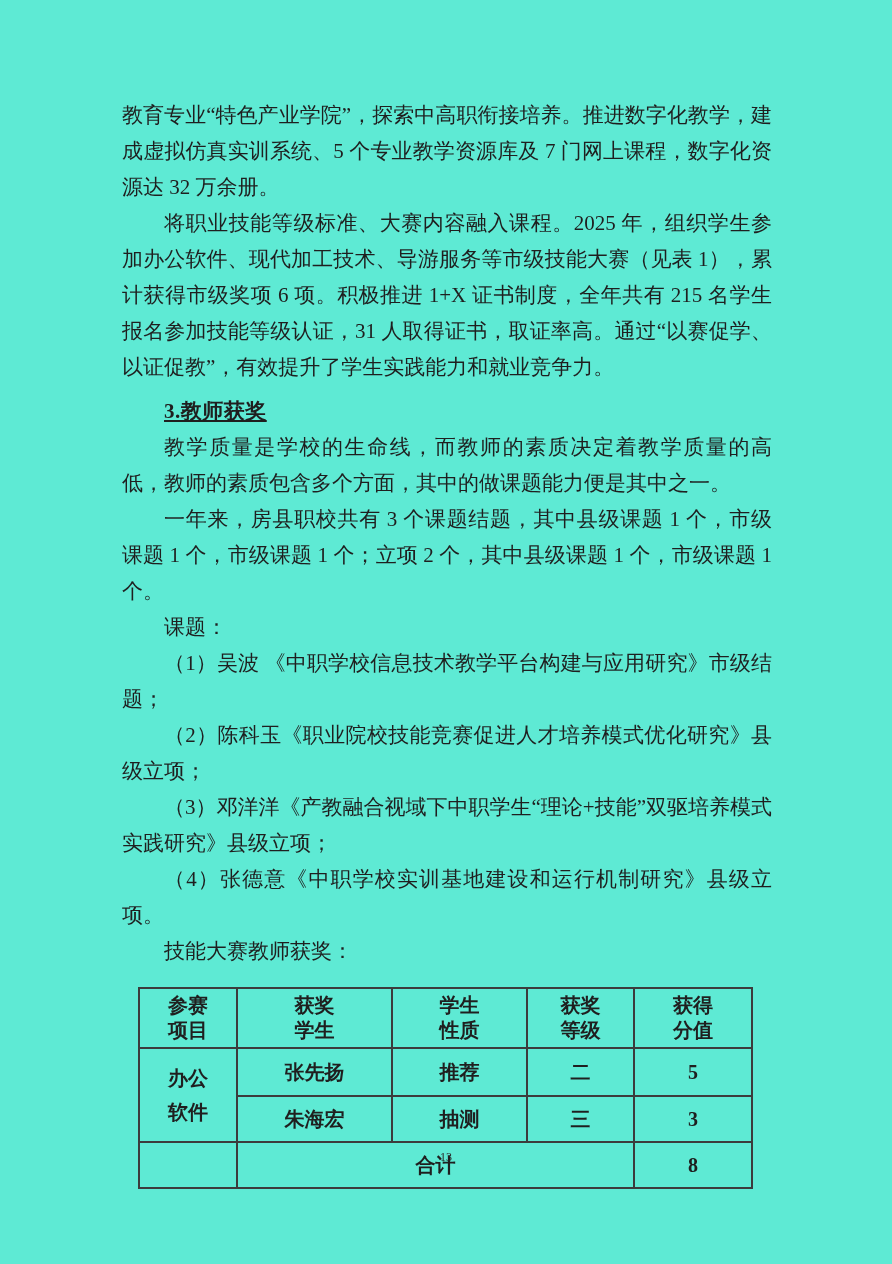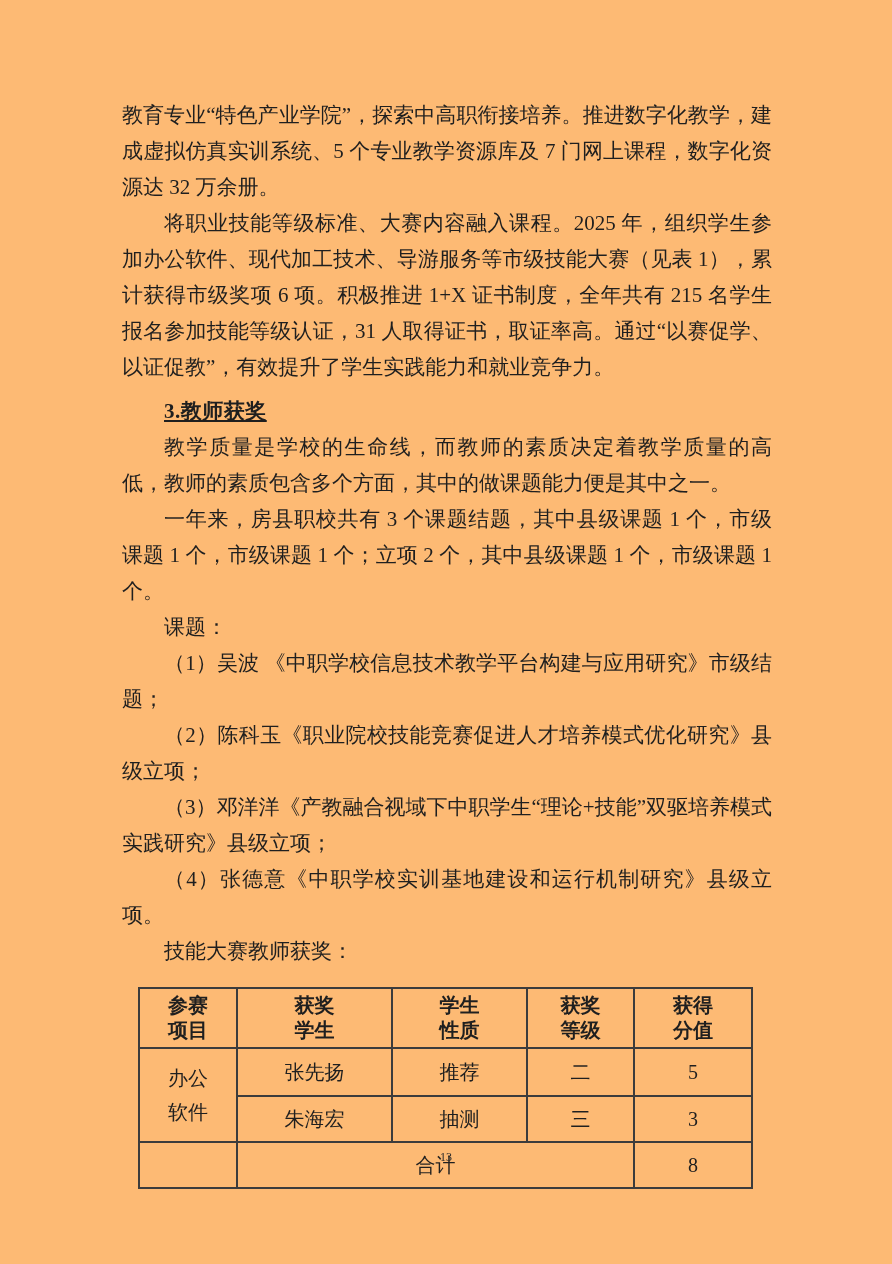--- a/index.html
+++ b/index.html
@@ -4,21 +4,21 @@
 <style>
   html, body {
     margin: 0;
     padding: 0;
     background: #ffffff;
   }
   .page {
     position: relative;
     width: 892px;
     height: 1264px;
-    background: #fdba74;
+    background: #5eead4;
     font-family: "Liberation Serif", "DejaVu Serif", serif;
     color: #1f1f1f;
     overflow: hidden;
   }
   .content {
     position: absolute;
     left: 122px;
     width: 650px;
     top: 97px;
     font-size: 21px;
@@ -50,21 +50,21 @@
     padding: 0;
     font-size: 20px;
     margin-top: 32px;
   }
   table.awards th {
     font-weight: 700;
     line-height: 25px;
     padding: 4px 0;
   }
   table.awards td {
-    font-weight: 400;
+    font-weight: 700;
     height: 44px;
     line-height: 24px;
   }
   table.awards tr.row-1 td { height: 46px; }
   td.merged-project div { line-height: 34px; }
   .footer {
     position: absolute;
     top: 1150px;
     left: 0;
     width: 100%;

